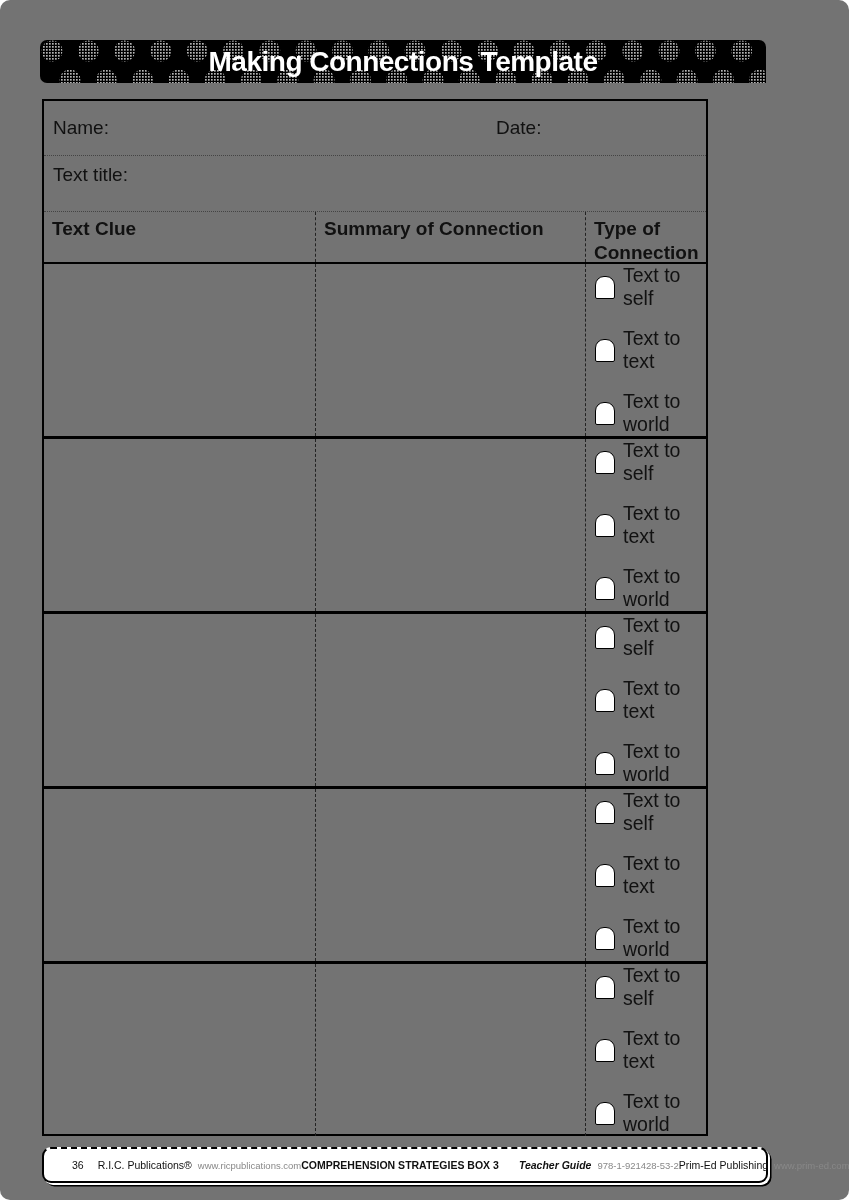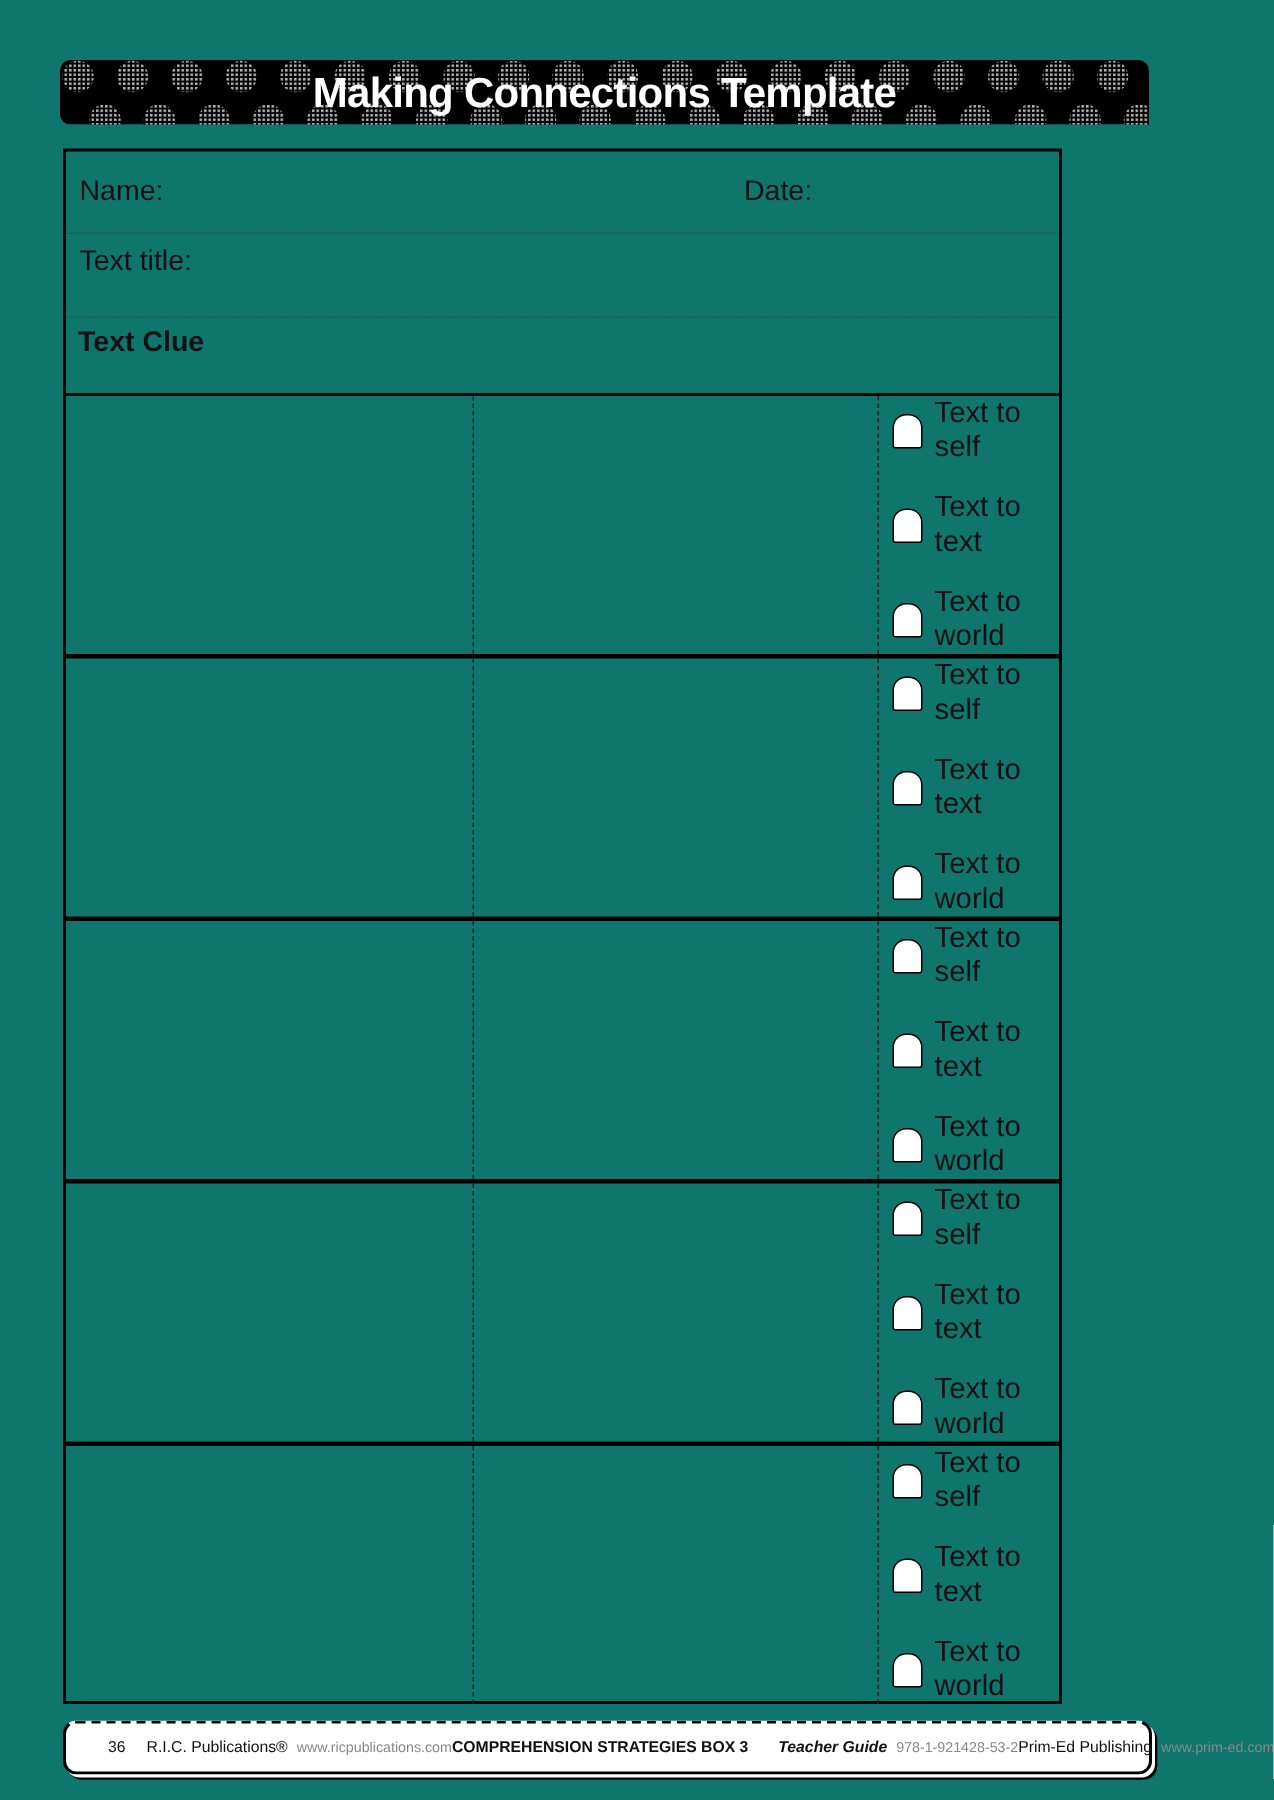--- a/index.html
+++ b/index.html
@@ -1,18 +1,18 @@
 <!DOCTYPE html>
 <html><head>
 <meta charset="utf-8">
 <style>
   html,body{margin:0;padding:0;background:#ffffff;}
   .page{
-    position:relative;width:849px;height:1200px;background:#0f766e;
-    font-family:"Liberation Sans",sans-serif;color:#111;overflow:hidden;
+    position:relative;width:849px;height:1200px;background:#737373;
+    font-family:"Liberation Sans",sans-serif;color:#111;overflow:hidden;border-radius:10px;
   }
   
   .banner{position:absolute;left:40px;top:40px;width:726px;height:43px;}
   .banner svg{position:absolute;left:0;top:0;}
   .banner-title{
     position:absolute;inset:0;display:flex;align-items:center;justify-content:center;
     color:#fff;font-size:28px;font-weight:bold;letter-spacing:-0.5px;white-space:nowrap;
   }
   
   .sheet{
@@ -130,20 +130,22 @@
       <span>Name:</span>
       <span class="date-label">Date:</span>
     </div>
 
     <div class="title-row">
       <span>Text title:</span>
     </div>
 
     <div class="head-row">
       <div class="c1 th">Text Clue</div>
+      <div class="c2 th">Summary of Connection</div>
+      <div class="c3 th">Type of Connection</div>
     </div>
 
     <div id="rows" style="display:flex;flex-direction:column;flex:1;">
   <div class="data-row">
     <div class="c1 cell"></div>
     <div class="c2 cell"></div>
     <div class="c3 cell opts">
             <span class="opt">
               <span class="cb"></span>
               <span>Text to self</span>

